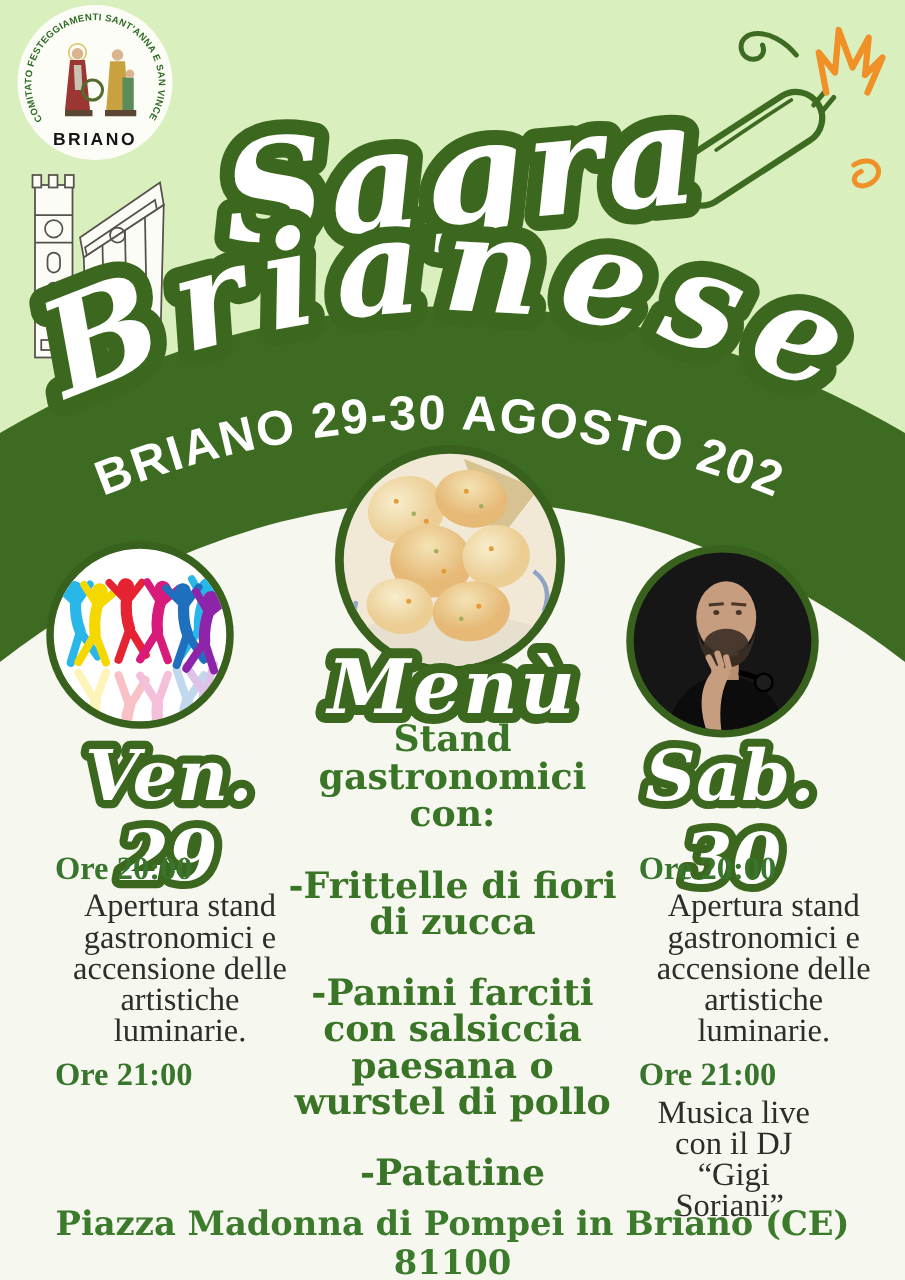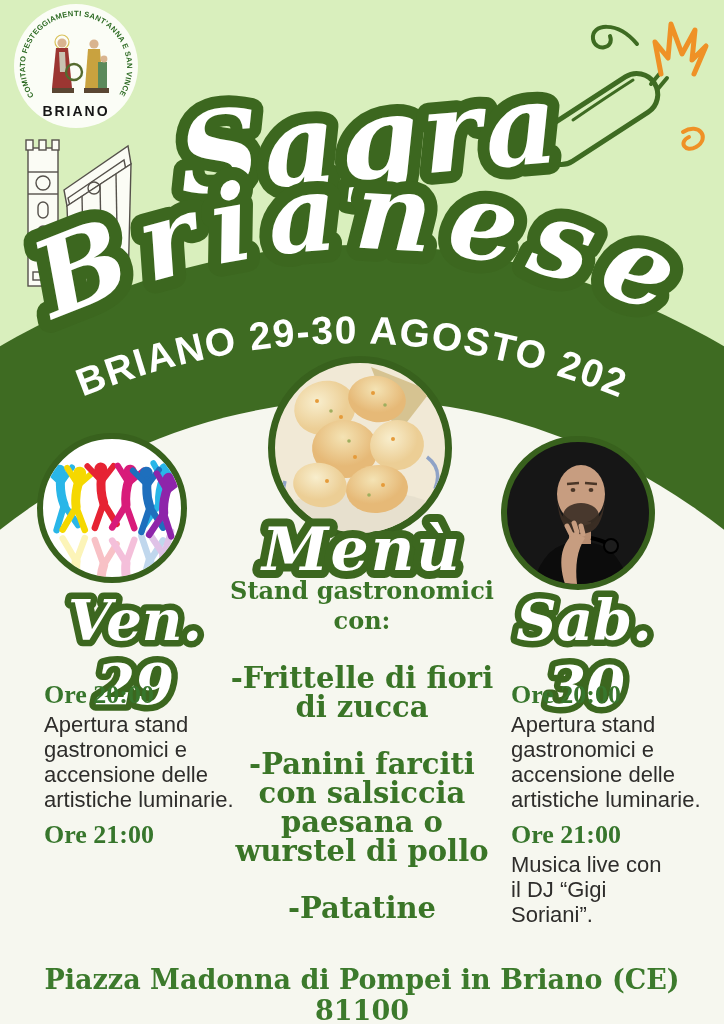--- a/index.html
+++ b/index.html
@@ -29,27 +29,28 @@
   }
   .col{position:absolute;z-index:3;}
   .col-left{left:44px;top:682px;width:200px;}
   .col-right{left:511px;top:682px;width:200px;}
   .col-center{left:227px;top:576px;width:270px;text-align:center;}
   .ore{
     font-family:Liberation Serif, serif;font-weight:bold;
     color:#37762c;font-size:26px;line-height:1;margin:0 0 4px 0;
   }
   .bodytext{
-    font-family:Liberation Sans, sans-serif;color:#2e2d2b;font-size:22px;line-height:25px;
+    font-family:Liberation Serif, serif;color:#2e2d2b;font-size:26px;line-height:25px;
     margin:0 0 10px 0;
+    text-align:center;
   }
   .narrow{max-width:152px;}
   .menu-intro{
     font-family:"DejaVu Serif",serif;font-weight:bold;color:#3a7527;
-    font-size:24px;line-height:30px;
+    font-size:29px;line-height:30px;
   }
   .menu-item{
     font-family:"DejaVu Serif",serif;font-weight:bold;color:#3a7527;
     font-size:29px;line-height:29px;margin-top:28px;
   }
   .footer{
     position:absolute;left:0;top:964px;width:724px;text-align:center;z-index:3;
     font-family:"DejaVu Serif",serif;font-weight:bold;color:#3c7a2c;font-size:27px;
   }
 </style>

